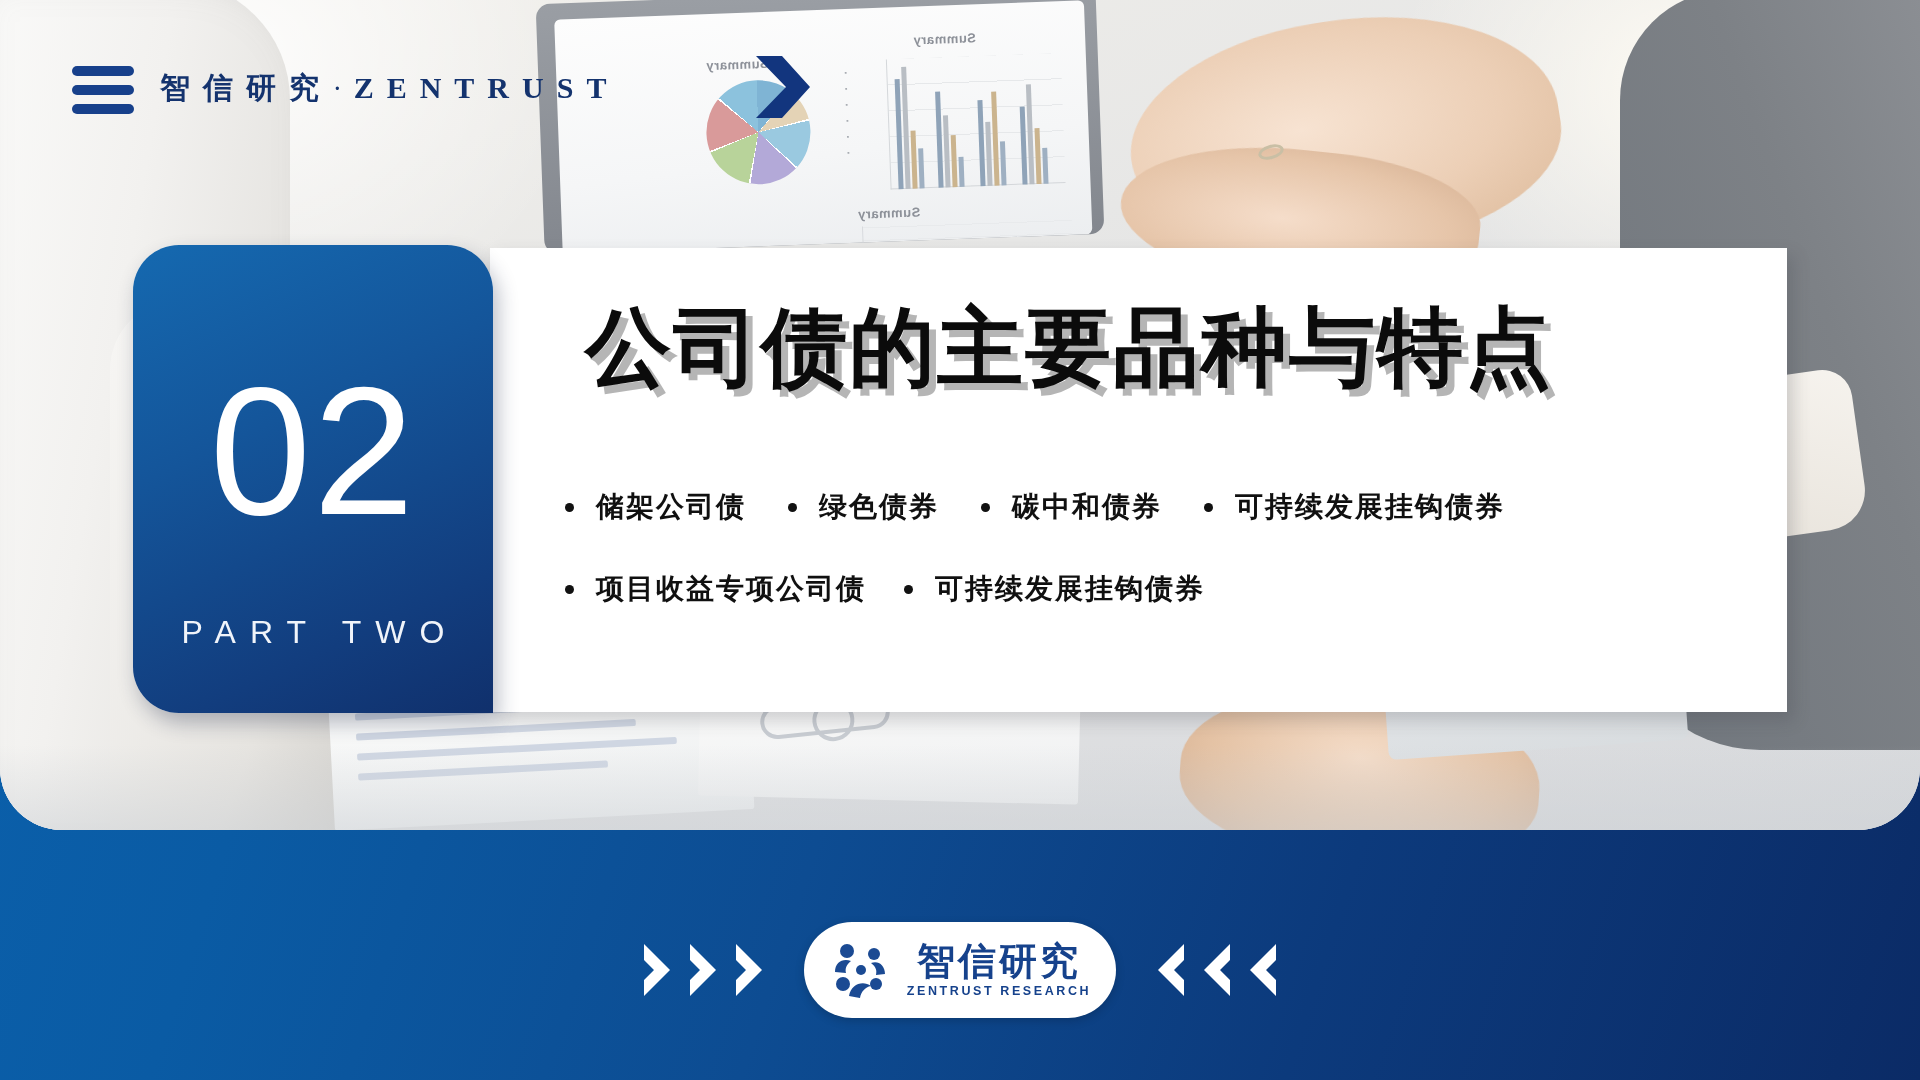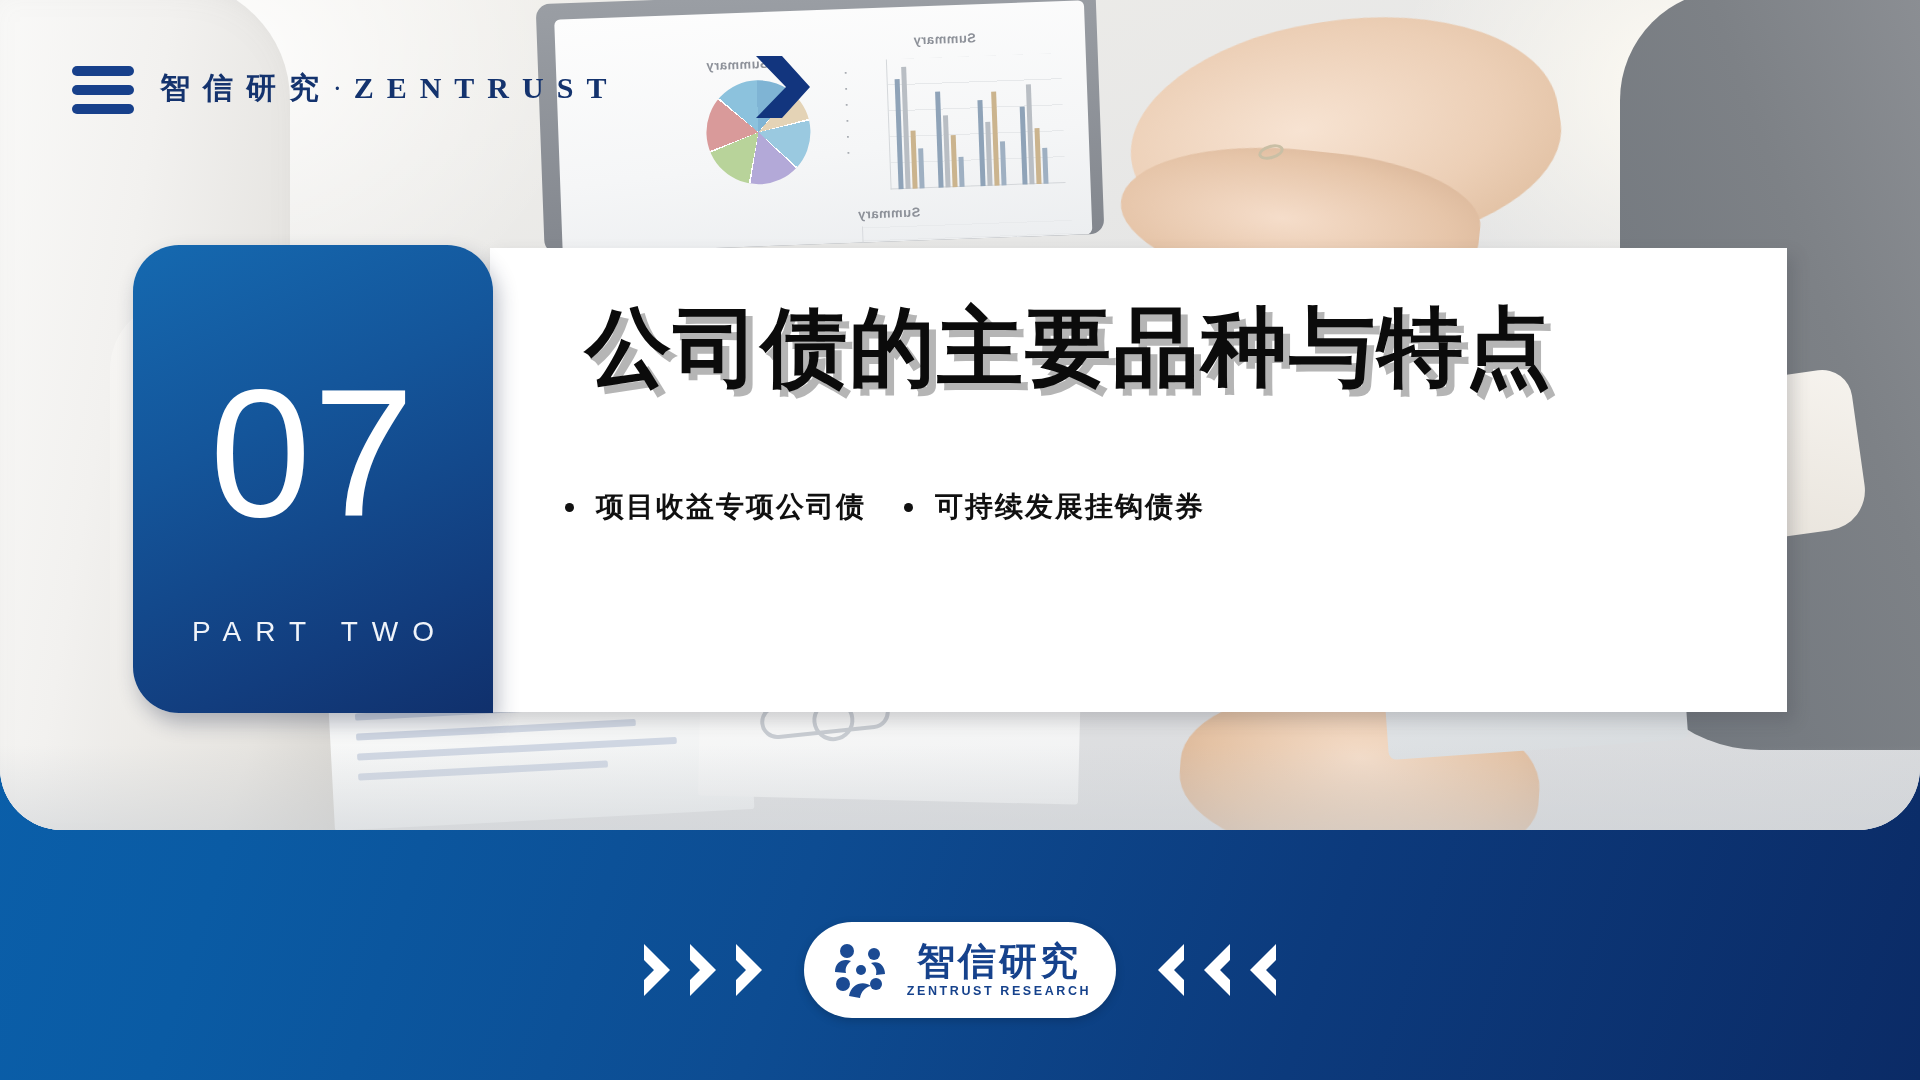--- a/index.html
+++ b/index.html
@@ -210,21 +210,21 @@
     z-index:30;
     box-shadow:5px 10px 20px rgba(30,40,70,.30);
     display:flex; flex-direction:column; align-items:center; justify-content:center;
   }
   .num-big {
     font-family:"Liberation Sans", sans-serif;
     font-size:182px; font-weight:300; color:#fff; line-height:1;
     letter-spacing:2px; margin-top:52px;
   }
   .num-sub {
-    font-size:28px; color:#f0f4fa; letter-spacing:14px;
+    font-size:32px; color:#f0f4fa; letter-spacing:14px;
     margin-top:72px; margin-left:14px; font-weight:400;
   }
 
   
   .title {
     position:absolute; left:585px; top:300px; width:1180px;
     font-family:"DejaVu Sans","Liberation Sans", sans-serif;
     font-size:86px; font-weight:bold; color:#0b0b0b;
     letter-spacing:2px; line-height:1.1;
     text-shadow:7px 7px 0 rgba(120,120,120,.55);
@@ -354,27 +354,45 @@
     <div class="brand-arrow">
       <svg width="62" height="70" viewBox="0 0 62 70">
         <path d="M4 4 L34 35 L4 66 L30 66 L58 35 L30 4 Z" fill="#12357e"></path>
       </svg>
     </div>
   </div>
 
   <div class="content-card"></div>
 
   <div class="num-card">
-    <div class="num-big">07</div>
+    <div class="num-big">02</div>
     <div class="num-sub">PART TWO</div>
   </div>
 
   <div class="title">公司债的主要品种与特点</div>
 
   <div class="bullets">
+    <div class="brow brow-1">
+      <span class="bitem">
+        <span class="bdot"></span>
+        <span class="btext">储架公司债</span>
+      </span>
+      <span class="bitem">
+        <span class="bdot"></span>
+        <span class="btext">绿色债券</span>
+      </span>
+      <span class="bitem">
+        <span class="bdot"></span>
+        <span class="btext">碳中和债券</span>
+      </span>
+      <span class="bitem">
+        <span class="bdot"></span>
+        <span class="btext">可持续发展挂钩债券</span>
+      </span>
+    </div>
     <div class="brow brow-2">
       <span class="bitem">
         <span class="bdot"></span>
         <span class="btext">项目收益专项公司债</span>
       </span>
       <span class="bitem">
         <span class="bdot"></span>
         <span class="btext">可持续发展挂钩债券</span>
       </span>
     </div>

